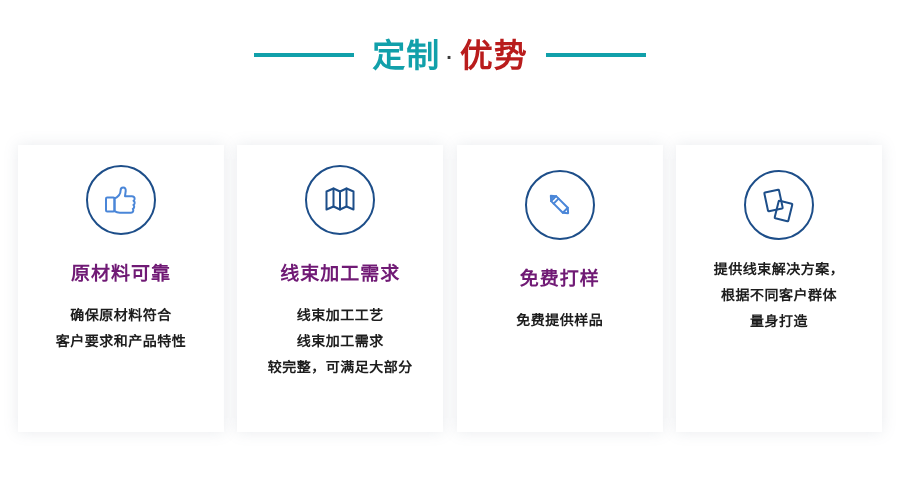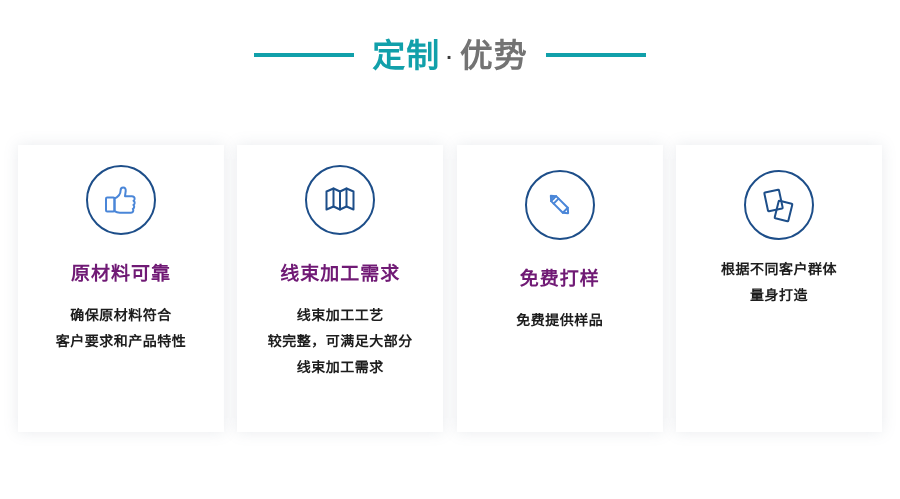--- a/index.html
+++ b/index.html
@@ -46,21 +46,21 @@
     line-height: 1;
   }
   .title-teal { color: #11a0aa; }
   .title-dot  {
     color: #3a3a3a;
     font-size: 20px;
     padding: 0 6px;
     position: relative;
     top: -3px;
   }
-  .title-dark { color: #737373; }
+  .title-dark { color: #b91c1c; }
 
   
   .cards {
     position: absolute;
     top: 145px;
     left: 18px;
     width: 864px;
     display: flex;
     justify-content: space-between;
     align-items: flex-start;
@@ -148,22 +148,22 @@
           <path d="M6.5 11.5 L13.5 8.5 L20 11.5 L26.5 8.5 L33.5 11.5 L33.5 29.5 L26.5 26.5 L20 29.5 L13.5 26.5 L6.5 29.5 Z"></path>
           <path d="M13.5 8.5 L13.5 26.5"></path>
           <path d="M26.5 8.5 L26.5 26.5"></path>
           <path d="M20 11.5 L20 29.5"></path>
         </g>
       </svg>
     </div>
     <div class="card-title">线束加工需求</div>
     <div class="card-desc">
       <span class="line">线束加工工艺</span>
+      <span class="line">线束加工需求</span>
       <span class="line">较完整，可满足大部分</span>
-      <span class="line">线束加工需求</span>
     </div>
   </div>
 
   <div class="card low">
     <div class="icon-circle">
       <svg width="40" height="40" viewBox="0 0 40 40">
         <g fill="none" stroke="#4a86d8" stroke-width="2" stroke-linejoin="round" stroke-linecap="round" transform="rotate(45 20 20)">
           <path d="M11 16.5 L27.5 16.5 L31.5 20 L27.5 23.5 L11 23.5 Z"></path>
           <path d="M11 16.5 L7 20 L11 23.5"></path>
           <path d="M14.5 16.5 L14.5 23.5"></path>
@@ -181,18 +181,19 @@
   <div class="card low">
     <div class="icon-circle">
       <svg width="40" height="40" viewBox="0 0 40 40">
         <g fill="none" stroke="#1d4e89" stroke-width="2" stroke-linejoin="round" stroke-linecap="round">
           <rect x="17.5" y="17" width="14" height="18" rx="0.8" transform="rotate(14 24.5 26)"></rect>
           <rect x="7" y="6" width="15" height="19" rx="0.8" transform="rotate(-12 14.5 15.5)"></rect>
         </g>
       </svg>
     </div>
     <div class="card-desc">
+      <span class="line">提供线束解决方案，</span>
       <span class="line">根据不同客户群体</span>
       <span class="line">量身打造</span>
     </div>
   </div>
 
 </div>
 
 </body></html>

